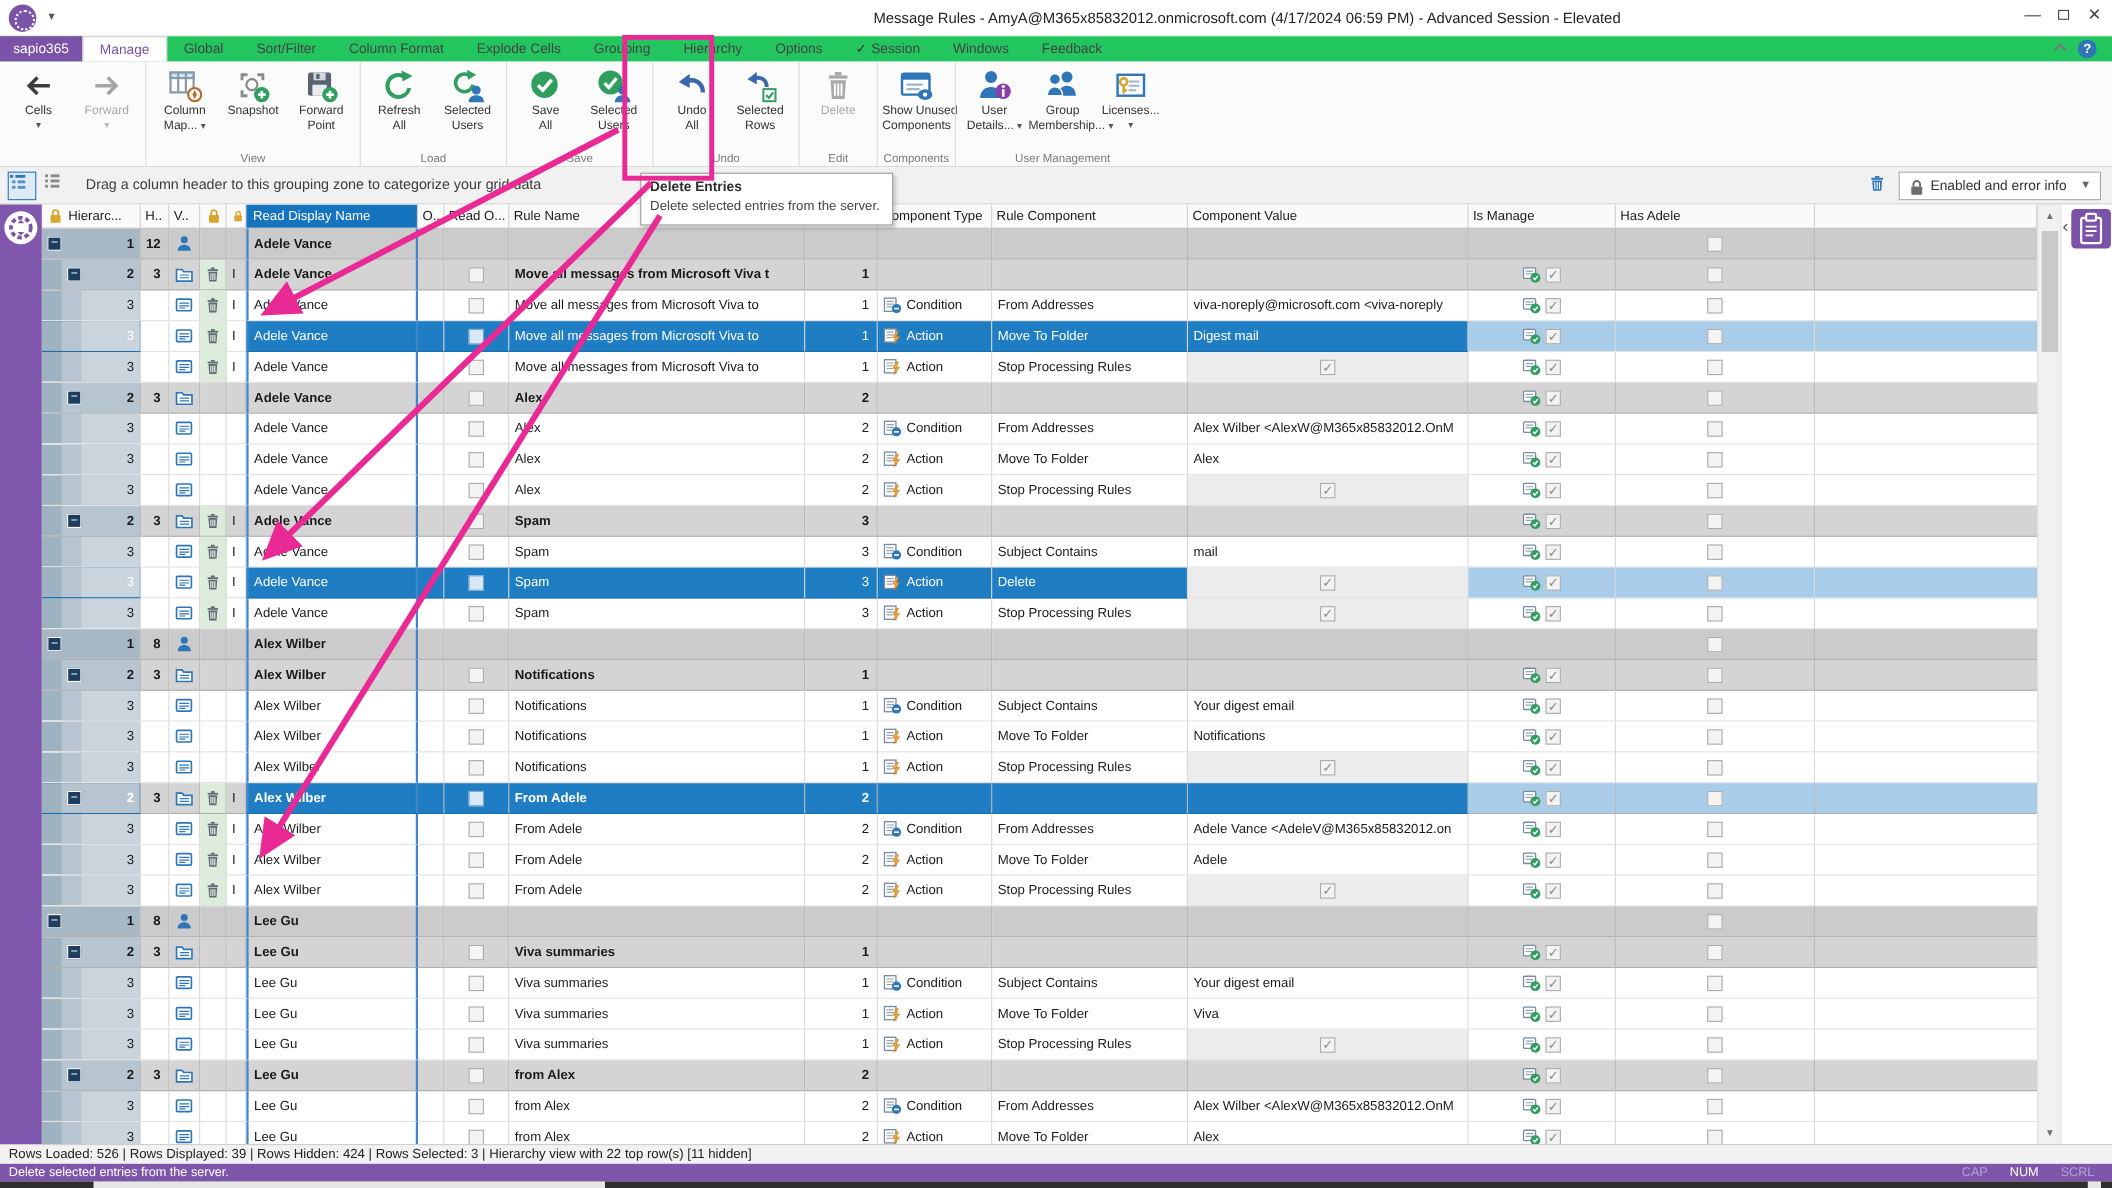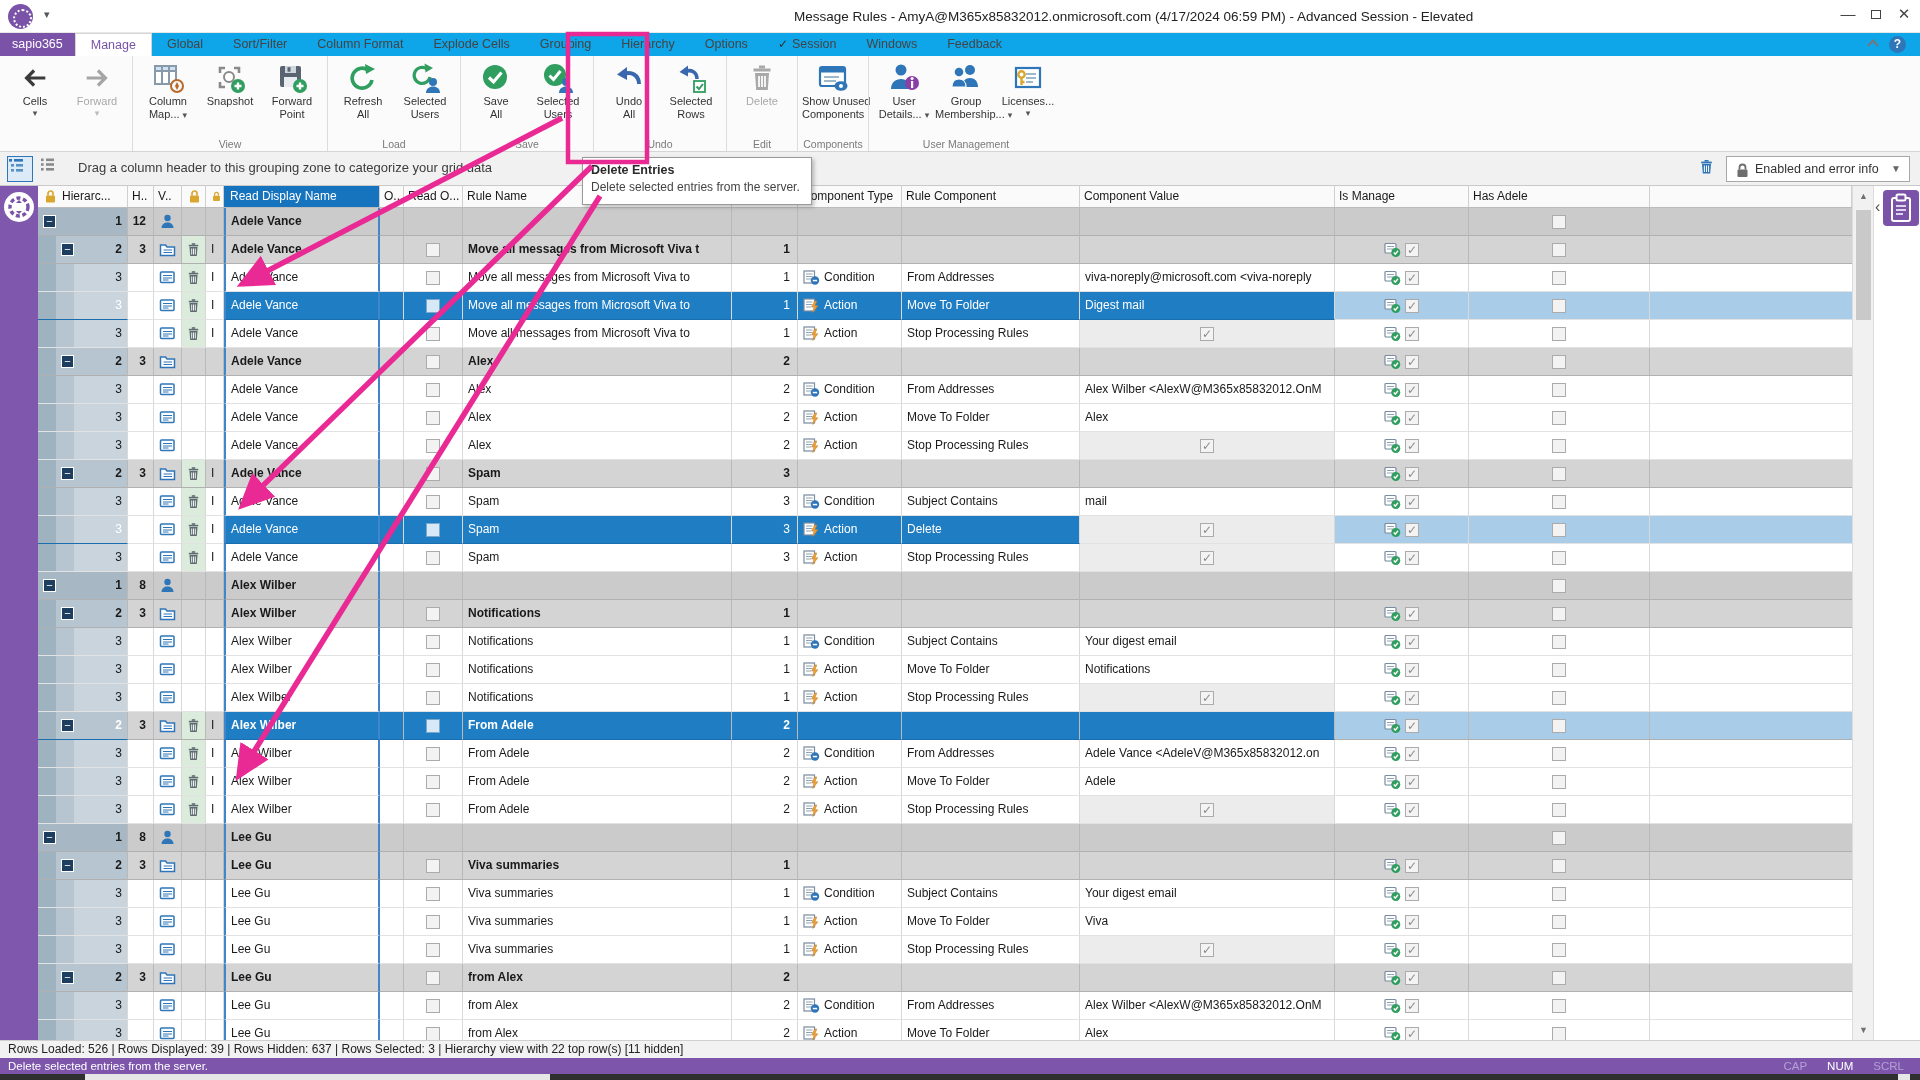--- a/index.html
+++ b/index.html
@@ -12,21 +12,21 @@
   #applogo { position:absolute; left:8px; top:4px; width:25px; height:25px; border-radius:50%; background:#7a53a9; }
   #applogo::after { content:""; position:absolute; left:5px; top:5px; width:15px; height:15px; border:2.5px dotted #fff; border-radius:50%; }
   #qat-caret { position:absolute; left:44px; top:8px; font-size:11px; color:#555; }
   #ctxtab { position:absolute; left:145px; top:0; width:592px; height:33px; background:#bfe2f4; color:#1f3b52; font-size:14px; text-align:center; line-height:33px; }
   #wintitle { position:absolute; left:748px; top:0; height:33px; line-height:33px; font-size:13.5px; color:#222; white-space:nowrap;margin-left:46px; }
   .winbtn { position:absolute; top:0; width:28px; height:28px; text-align:center; line-height:28px; color:#444; font-size:15px; }
   #btn-min { left:1834px; } #btn-max { left:1862px; } #btn-close { left:1890px; }
   #btn-max span { display:inline-block; width:10px; height:9px; border:1.5px solid #444; margin-top:9px; }
 
   
-  #tabrow { position:absolute; left:0; top:33px; width:1920px; height:23px; background:#0ea5e9; }
+  #tabrow { position:absolute; left:0; top:33px; width:1920px; height:23px; background:#22c55e; }
   #tabs { display:flex; height:23px; }
   .apptab { background:#7a53a9; color:#fff; font-size:12.5px; padding:0 12px; line-height:23px; }
   .tab { font-size:12.5px; color:#444; padding:0 15px; line-height:22px; white-space:nowrap; }
   .tab.active { color:#7a53a9; background:#fff; border:1px solid #d5d5d5; border-bottom:none; }
   .tab .chk { color:#2f2f2f; margin-right:4px; font-size:12px; }
   #ribboncollapse { position:absolute; right:40px; top:4px; width:14px; height:14px; }
   #ribboncollapse i { display:block; width:8px; height:8px; border-left:2px solid #777; border-top:2px solid #777; transform:rotate(45deg); margin:4px auto; }
   #helpbtn { position:absolute; right:14px; top:3px; width:17px; height:17px; border-radius:50%; background:#2e76b8; color:#fff; font-size:12px; text-align:center; line-height:17px; font-weight:bold; }
 
   
@@ -1868,21 +1868,21 @@
   </div>
   <div id="rightpanel">
     <div id="panelchev">‹</div>
     <div id="clipicon"><svg width="36" height="36" viewBox="0 0 36 36">
           <rect x="9" y="8" width="18" height="23" rx="2" fill="none" stroke="#fff" stroke-width="2"></rect>
           <rect x="13.5" y="4.5" width="9" height="6" rx="1.5" fill="#7a53a9" stroke="#fff" stroke-width="2"></rect>
           <path d="M13 16H23 M13 20H23 M13 24H20" stroke="#fff" stroke-width="1.6"></path>
         </svg></div>
   </div>
 
-  <div id="statusbar">Rows Loaded: 526 | Rows Displayed: 39 | Rows Hidden: 637 | Rows Selected: 3 | Hierarchy view with 22 top row(s) [11 hidden]</div>
+  <div id="statusbar">Rows Loaded: 526 | Rows Displayed: 39 | Rows Hidden: 424 | Rows Selected: 3 | Hierarchy view with 22 top row(s) [11 hidden]</div>
   <div id="purplebar">
     <span>Delete selected entries from the server.</span>
     <span id="keyind">
         <span class="dim">CAP</span>
         <span class="on">NUM</span>
         <span class="dim">SCRL</span>
       </span>
   </div>
   <div id="taskstrip">
     <span class="lightseg"></span>

